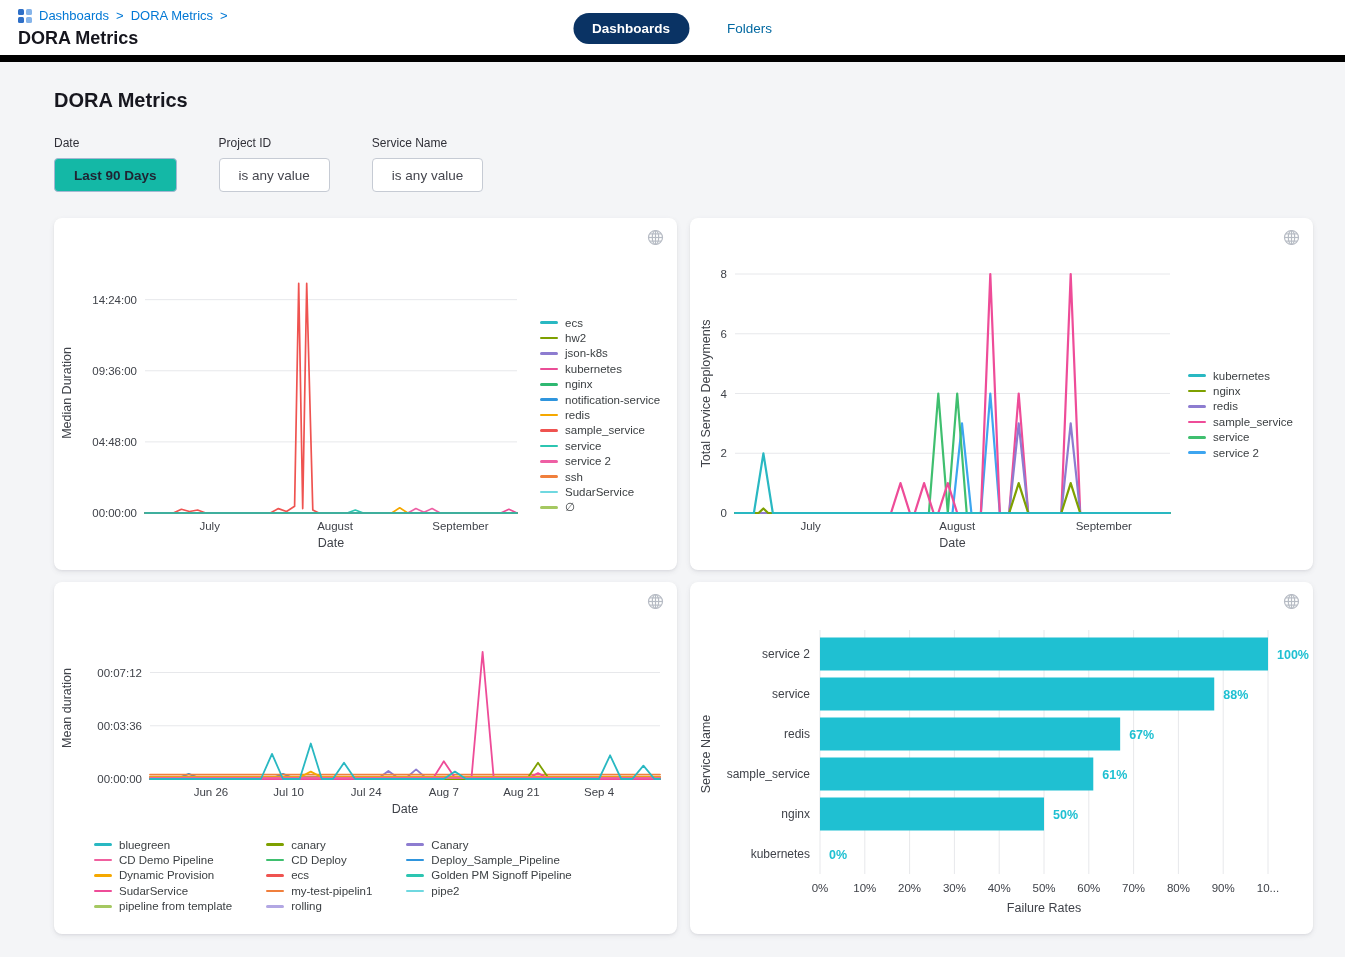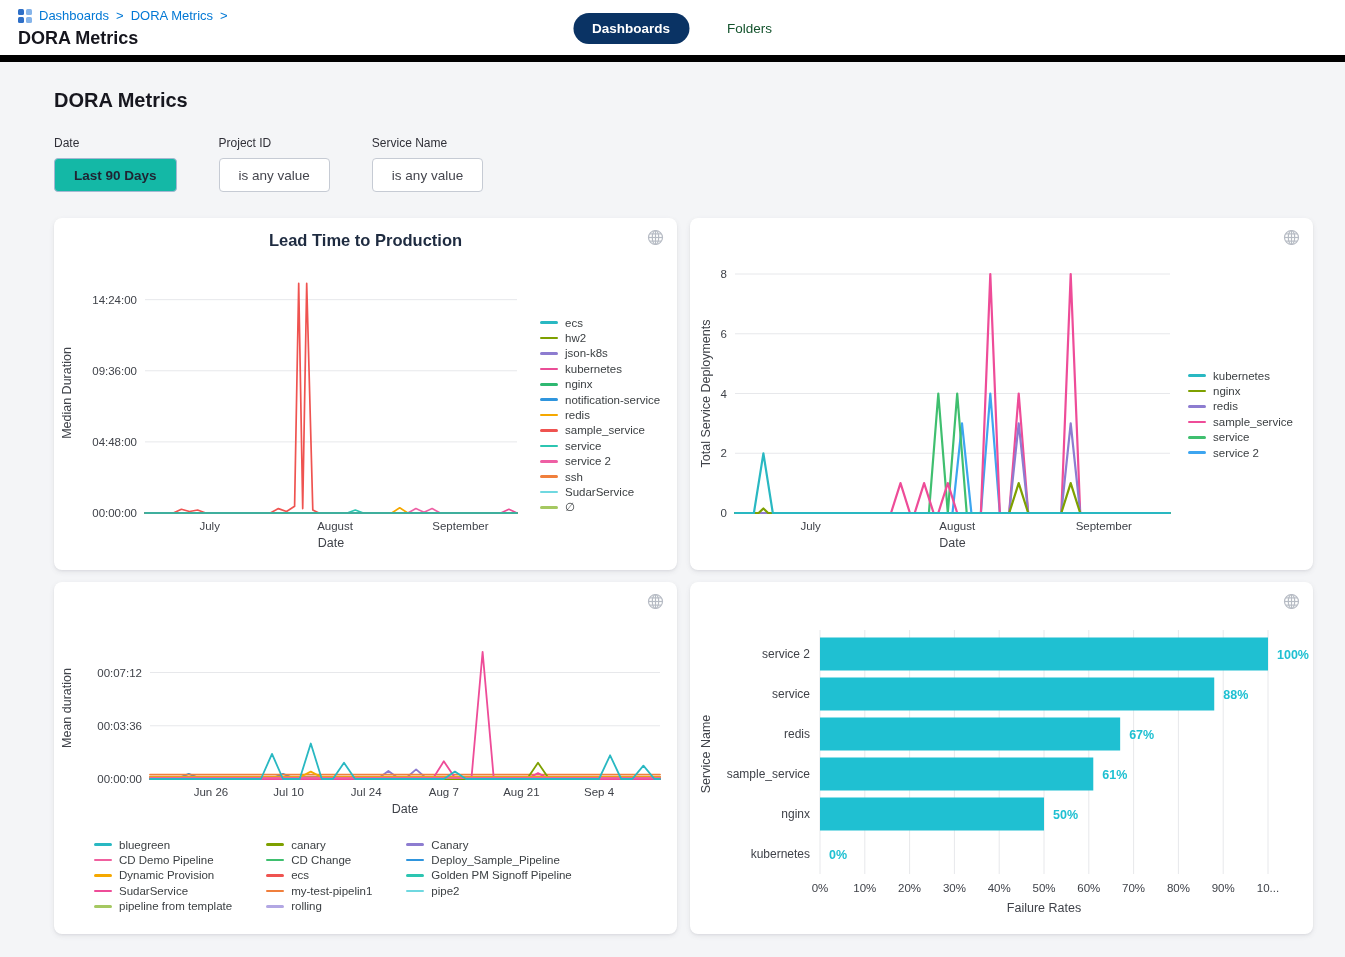--- a/index.html
+++ b/index.html
@@ -11,21 +11,21 @@
   .bc-row{position:absolute;left:18px;top:8px;display:flex;align-items:center;gap:7px;font-size:13px}
   .grid-icon{display:grid;grid-template-columns:6px 6px;grid-template-rows:6px 6px;gap:2px}
   .grid-icon i{border-radius:1.5px}
   .grid-icon i:nth-child(1),.grid-icon i:nth-child(3){background:#2e6fc7}
   .grid-icon i:nth-child(2),.grid-icon i:nth-child(4){background:#85b4ea}
   .bc-link{color:#0278d5;text-decoration:none;cursor:pointer}
   .bc-sep{color:#0278d5}
   .hdr-title{position:absolute;left:18px;top:28px;font-size:18px;font-weight:700;color:#15151d}
   .center-tabs{position:absolute;left:50%;top:13px;transform:translateX(-50%);display:flex;align-items:center}
   .pill{background:#0a3364;color:#fff;border:none;border-radius:17px;padding:8px 19px;font-size:13.5px;font-weight:600;font-family:inherit;cursor:pointer}
-  .folders{margin-left:38px;color:#14532d;font-size:13.5px;font-weight:500;text-decoration:none;cursor:pointer}
+  .folders{margin-left:38px;color:#0369a1;font-size:13.5px;font-weight:500;text-decoration:none;cursor:pointer}
 
   
   .page-heading{margin:27px 0 24px 54px;font-size:20px;font-weight:700;color:#17171f}
   .filters{display:flex;gap:42px;margin-left:54px;margin-bottom:26px}
   .filter label{display:block;font-size:12px;color:#303038;margin-bottom:8px}
   .fbtn{height:34px;padding:0 19px;border-radius:4px;font-size:13.5px;font-family:inherit;cursor:pointer;background:#fff;border:1px solid #c6cbd4;color:#45464e}
   .fbtn.active{background:#14b8a6;border:1px solid #a4b8d2;color:#1f2433;font-weight:600}
 
   
   .grid{display:grid;grid-template-columns:623px 623px;gap:12px 13px;margin-left:54px}
@@ -111,21 +111,20 @@
           <polyline points="91.0,295.0 293.2,295.0 301.3,292.0 309.3,295.0 463.0,295.0" fill="none" stroke="#2cc5b1" stroke-width="1.7" stroke-linejoin="round" stroke-linecap="round"></polyline>
           <polyline points="91.0,295.0 119.3,295.0 127.4,291.3 135.5,293.5 143.6,292.0 151.7,295.0 216.3,295.0 224.4,290.6 232.5,293.5 240.6,288.3 244.7,65.4 248.7,290.6 252.7,65.4 258.8,292.0 264.9,295.0 463.0,295.0" fill="none" stroke="#ef5350" stroke-width="1.7" stroke-linejoin="round" stroke-linecap="round"></polyline>
           <polyline points="91.0,295.0 337.7,295.0 345.7,289.8 353.8,295.0 463.0,295.0" fill="none" stroke="#f5a800" stroke-width="1.7" stroke-linejoin="round" stroke-linecap="round"></polyline>
           <polyline points="91.0,295.0 463.0,295.0" fill="none" stroke="#2f95dd" stroke-width="1.7" stroke-linejoin="round" stroke-linecap="round"></polyline>
           <polyline points="91.0,295.0 463.0,295.0" fill="none" stroke="#2eb871" stroke-width="1.7" stroke-linejoin="round" stroke-linecap="round"></polyline>
           <polyline points="91.0,295.0 446.8,295.0 454.9,291.3 463.0,295.0" fill="none" stroke="#ea4d96" stroke-width="1.7" stroke-linejoin="round" stroke-linecap="round"></polyline>
           <polyline points="91.0,295.0 463.0,295.0" fill="none" stroke="#8d7cd0" stroke-width="1.7" stroke-linejoin="round" stroke-linecap="round"></polyline>
           <polyline points="91.0,295.0 463.0,295.0" fill="none" stroke="#7ea000" stroke-width="1.7" stroke-linejoin="round" stroke-linecap="round"></polyline>
           <polyline points="91.0,295.0 463.0,295.0" fill="none" stroke="#29b8c2" stroke-width="1.7" stroke-linejoin="round" stroke-linecap="round"></polyline>
         </svg>
-      <div class="panel-title">Lead Time to Production</div>
       <span class="globe">
         <svg width="17" height="17" viewBox="0 0 16 16" fill="none" stroke="#b6bbc4" stroke-width="1.1">
           <circle cx="8" cy="8" r="6.6"></circle>
             <ellipse cx="8" cy="8" rx="3" ry="6.6"></ellipse>
           <line x1="8" y1="1.4" x2="8" y2="14.6"></line>
             <line x1="1.4" y1="8" x2="14.6" y2="8"></line>
           <line x1="2.6" y1="4.6" x2="13.4" y2="4.6"></line>
             <line x1="2.6" y1="11.4" x2="13.4" y2="11.4"></line>
         </svg>
       </span>
@@ -308,21 +307,21 @@
           <div class="li">
             <span class="sw" style="background: rgb(165, 200, 97);"></span>
             <span>pipeline from template</span>
           </div>
           <div class="li">
             <span class="sw" style="background: rgb(126, 160, 0);"></span>
             <span>canary</span>
           </div>
           <div class="li">
             <span class="sw" style="background: rgb(63, 191, 111);"></span>
-            <span>CD Change</span>
+            <span>CD Deploy</span>
           </div>
           <div class="li">
             <span class="sw" style="background: rgb(239, 83, 80);"></span>
             <span>ecs</span>
           </div>
           <div class="li">
             <span class="sw" style="background: rgb(240, 127, 60);"></span>
             <span>my-test-pipelin1</span>
           </div>
           <div class="li">

